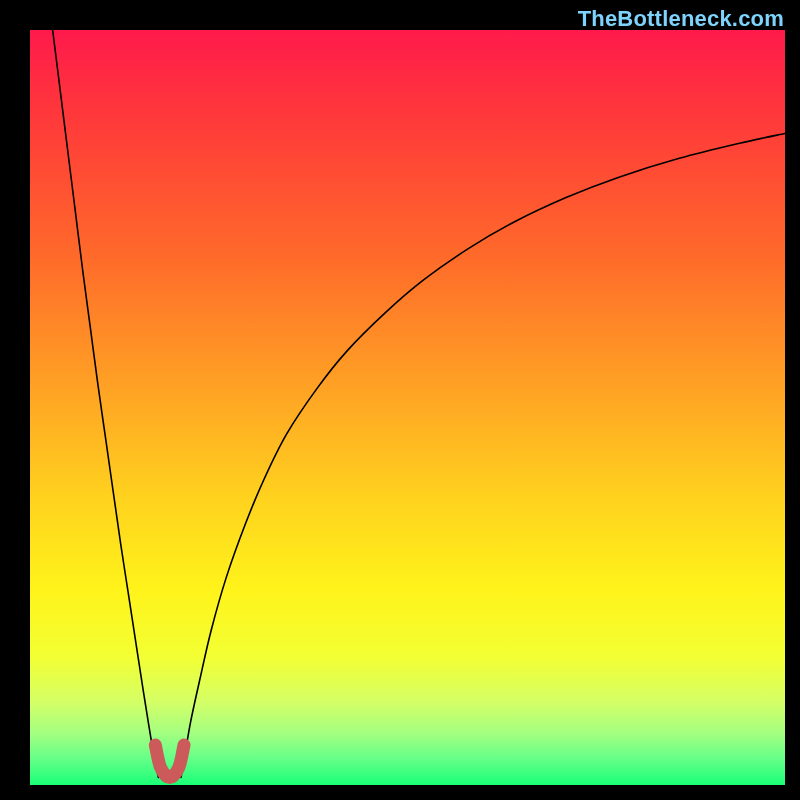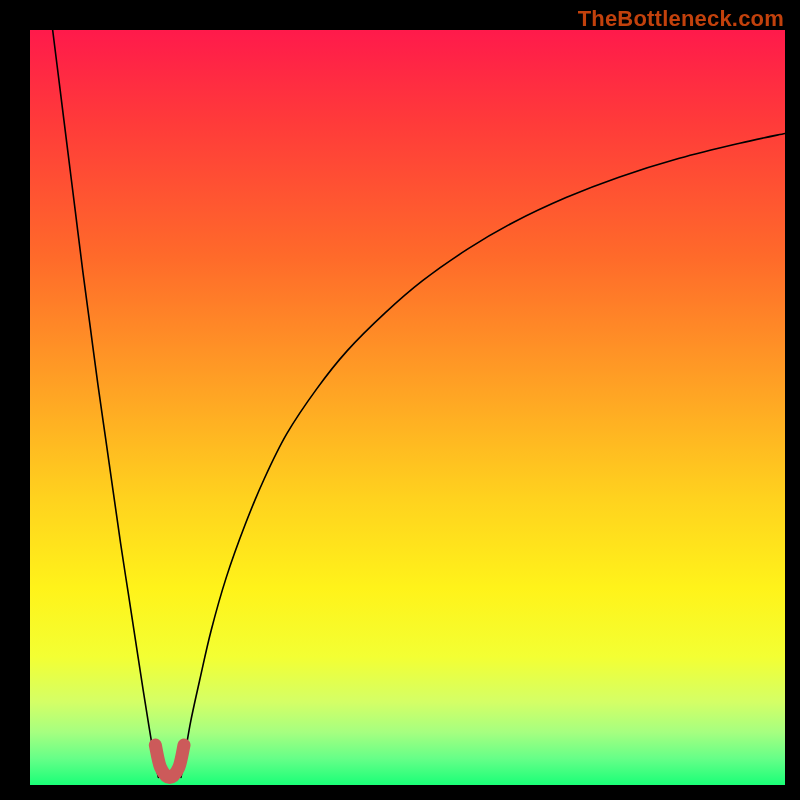--- a/index.html
+++ b/index.html
@@ -24,21 +24,21 @@
     width: 755px;
     height: 755px;
     overflow: hidden;
   }
   .watermark {
     position: absolute;
     top: 6px;
     right: 16px;
     font-size: 22px;
     font-weight: 600;
-    color: #c2410c;
+    color: #7dd3fc;
     letter-spacing: 0.2px;
     user-select: none;
   }
   svg { display: block; }
 </style>
 </head>
 <body>
 
 <div class="frame">
   <div class="plot">

